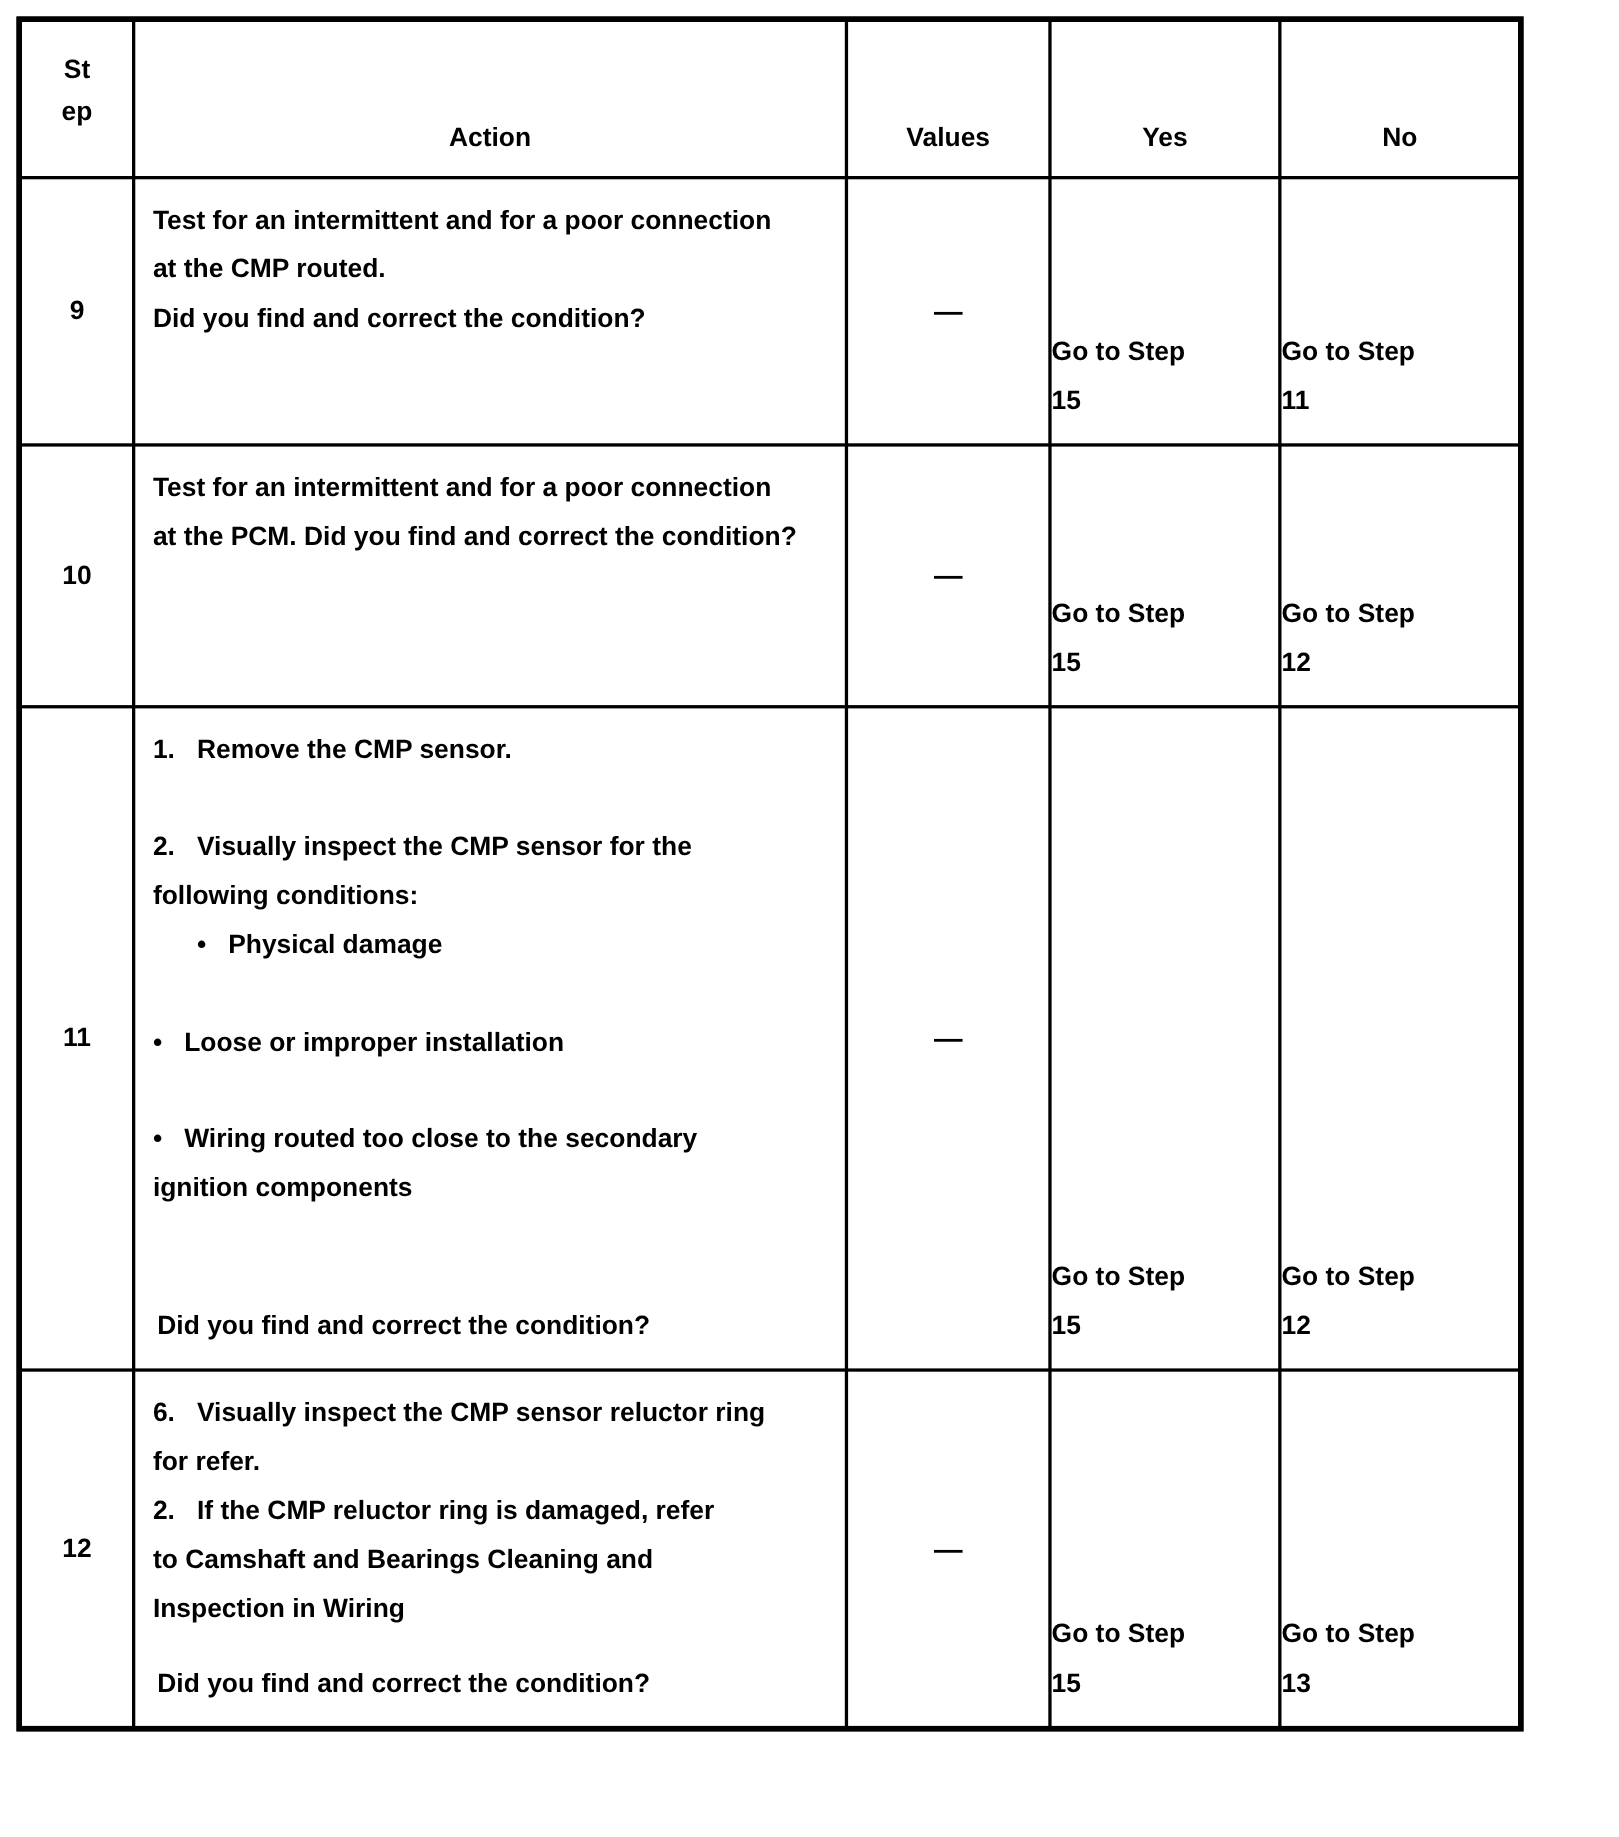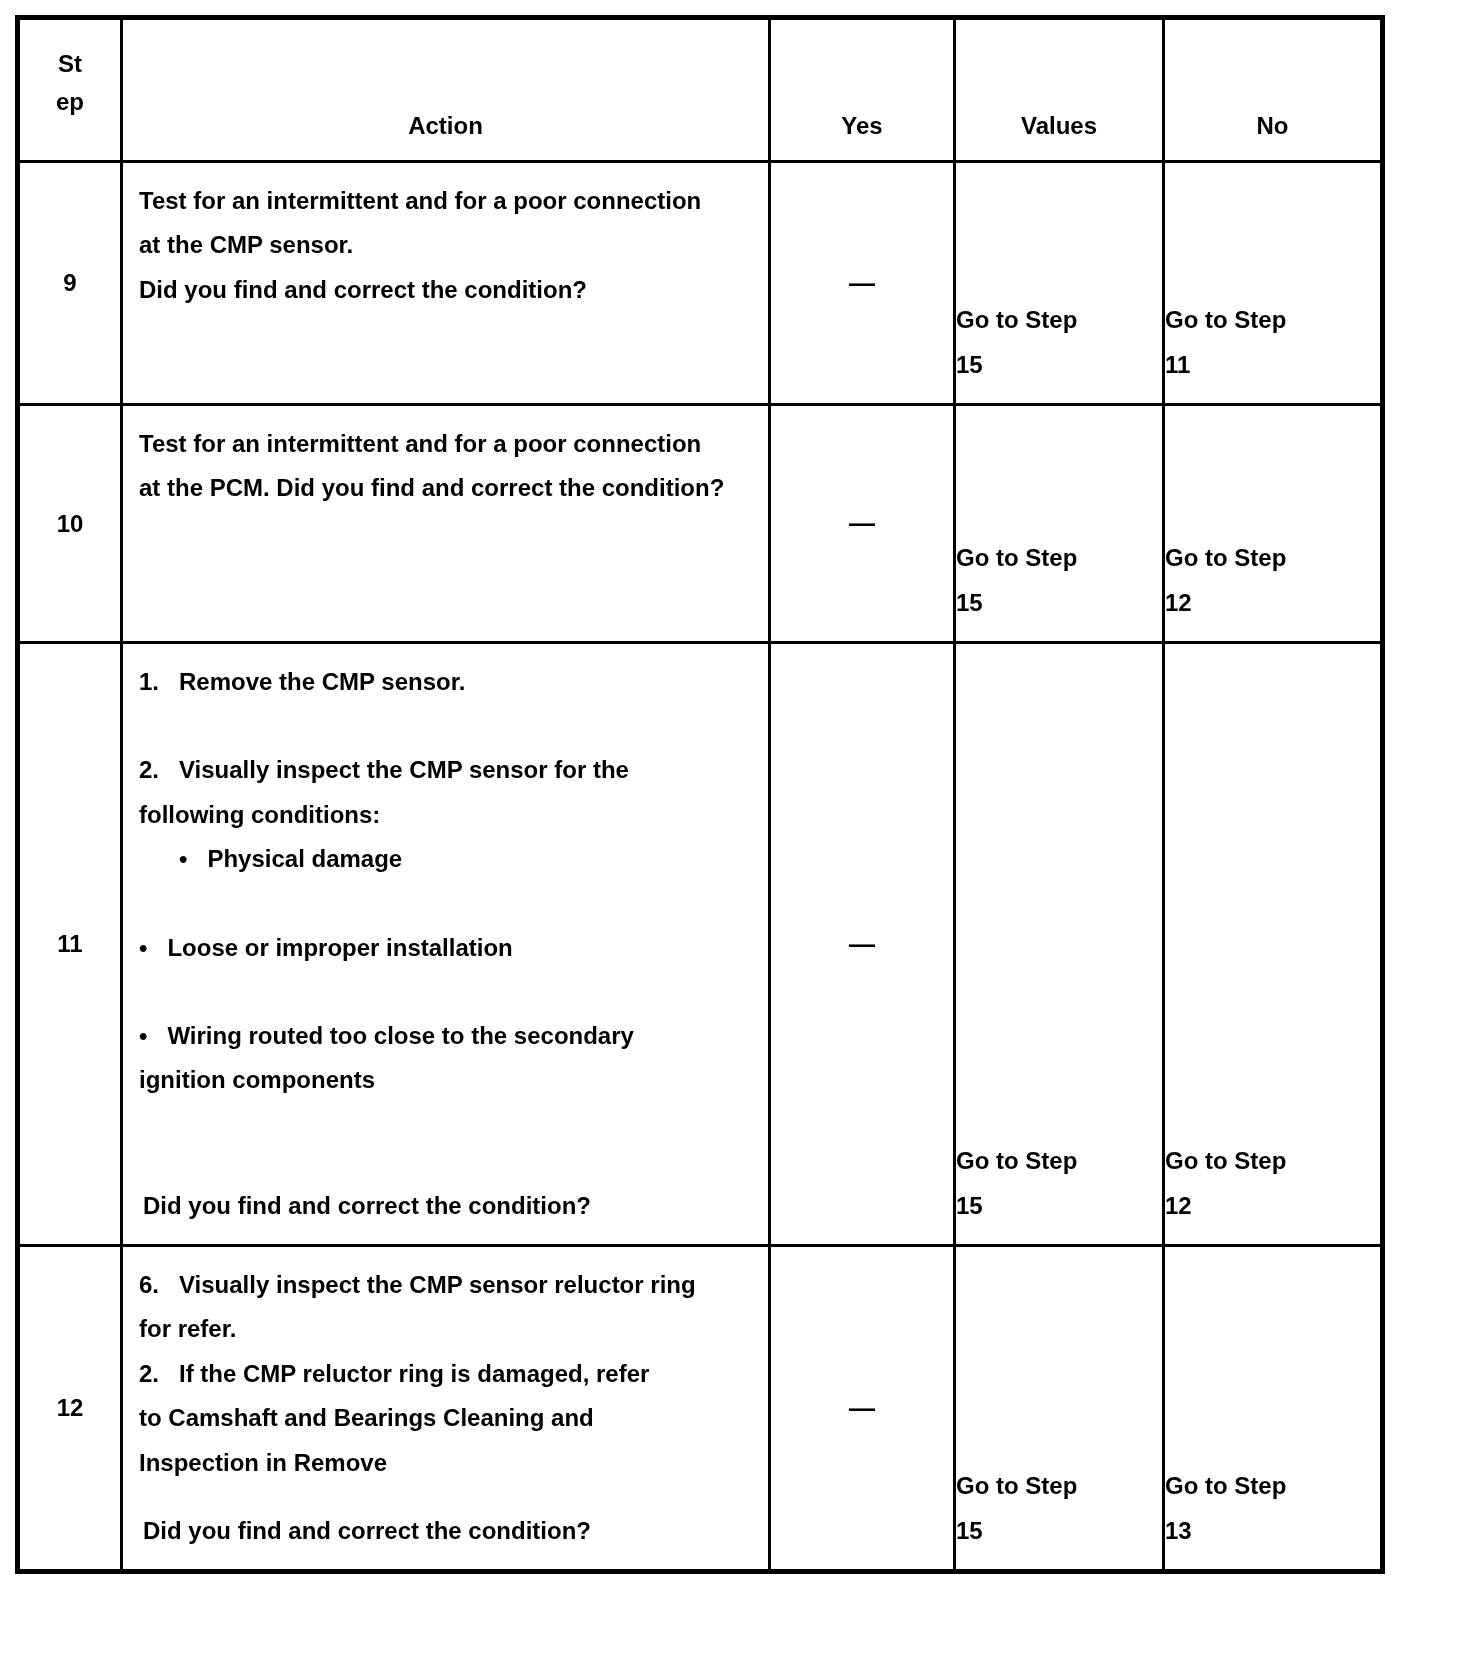--- a/index.html
+++ b/index.html
@@ -97,28 +97,28 @@
 <body>
 
 <div class="page">
   <div class="dtable">
 
     <div class="cell hcell hstep">
       <div>St</div>
       <div>ep</div>
     </div>
     <div class="cell hcell">Action</div>
+    <div class="cell hcell">Values</div>
     <div class="cell hcell">Yes</div>
-    <div class="cell hcell">Values</div>
     <div class="cell hcell">No</div>
 
     <div class="cell step-cell">9</div>
     <div class="cell action-cell">
       <div class="aline">Test for an intermittent and for a poor connection</div>
-      <div class="aline">at the CMP sensor.</div>
+      <div class="aline">at the CMP routed.</div>
       <div class="aline">Did you find and correct the condition?</div>
     </div>
     <div class="cell values-cell">—</div>
     <div class="cell yn-cell">
       <div>Go to Step</div>
       <div>15</div>
     </div>
     <div class="cell yn-cell">
       <div>Go to Step</div>
       <div>11</div>
@@ -162,21 +162,21 @@
       <div>Go to Step</div>
       <div>12</div>
     </div>
 
     <div class="cell step-cell">12</div>
     <div class="cell action-cell">
       <div class="aline">6.   Visually inspect the CMP sensor reluctor ring</div>
       <div class="aline">for refer.</div>
       <div class="aline">2.   If the CMP reluctor ring is damaged, refer</div>
       <div class="aline">to Camshaft and Bearings Cleaning and</div>
-      <div class="aline">Inspection in Remove</div>
+      <div class="aline">Inspection in Wiring</div>
       <div class="q-line">Did you find and correct the condition?</div>
     </div>
     <div class="cell values-cell">—</div>
     <div class="cell yn-cell">
       <div>Go to Step</div>
       <div>15</div>
     </div>
     <div class="cell yn-cell">
       <div>Go to Step</div>
       <div>13</div>

